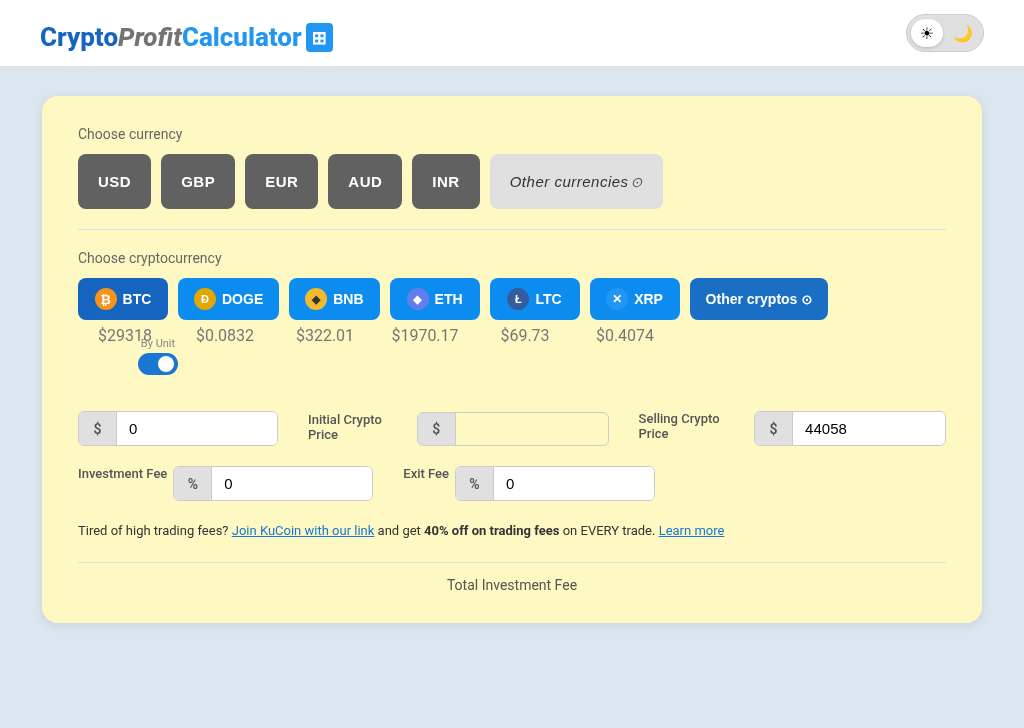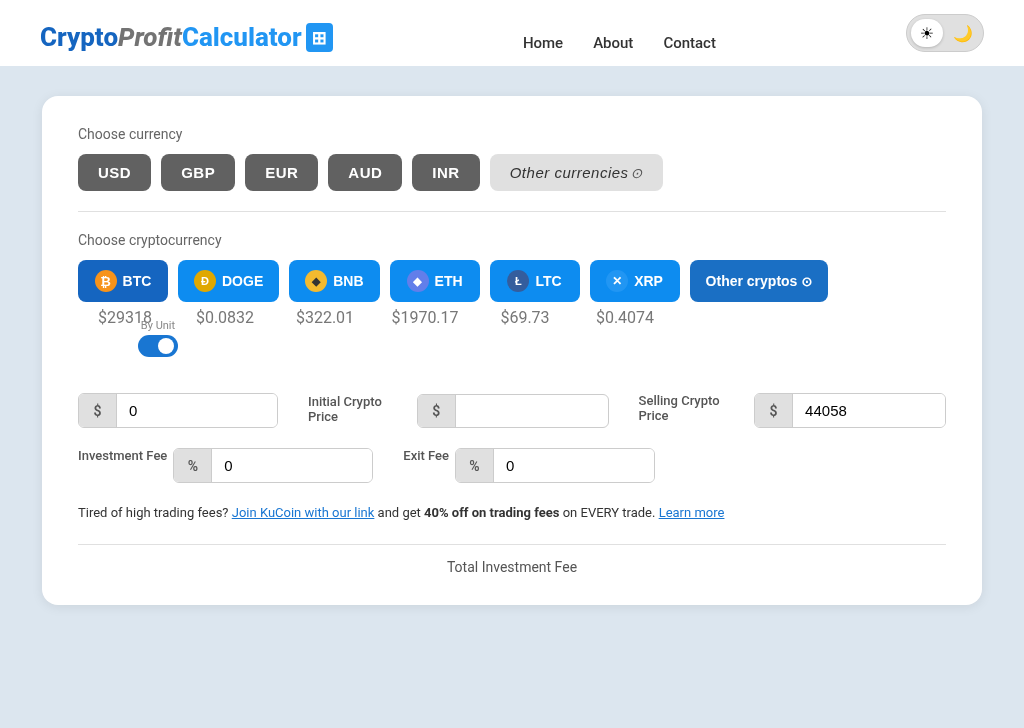--- a/index.html
+++ b/index.html
@@ -79,21 +79,21 @@
 
     
     .main-content {
       flex: 1;
       display: flex;
       justify-content: center;
       align-items: flex-start;
       padding: 30px 20px;
     }
     .card {
-      background: #ffffff;
+      background: #fef9c3;
       border-radius: 16px;
       padding: 30px 36px;
       width: 940px;
       max-width: 100%;
       box-shadow: 0 2px 12px rgba(0,0,0,0.08);
     }
 
     
     .section-label {
       font-size: 14px;
@@ -105,21 +105,21 @@
       display: flex;
       gap: 10px;
       flex-wrap: wrap;
       margin-bottom: 6px;
     }
     .currency-btn {
       background: #616161;
       color: #fff;
       border: none;
       border-radius: 8px;
-      padding: 10px 20px;
+      padding: 19px 20px;
       font-size: 15px;
       font-weight: 600;
       cursor: pointer;
       letter-spacing: 0.5px;
     }
     .currency-btn.other {
       background: #e0e0e0;
       color: #333;
       display: flex;
       align-items: flex-end;
@@ -313,25 +313,20 @@
 </head>
 <body>
 
 <nav class="navbar">
   <a class="logo" href="#">
     <span class="logo-crypto">Crypto</span>
     <span class="logo-profit">Profit</span>
     <span class="logo-calculator">Calculator</span>
     <span class="logo-icon">⊞</span>
   </a>
-  <ul class="nav-links">
-    <li><a href="#">Home</a></li>
-    <li><a href="#">About</a></li>
-    <li><a href="#">Contact</a></li>
-  </ul>
   <div class="theme-toggle">
     <button class="theme-btn active">
       <span>☀</span>
     </button>
     <button class="theme-btn inactive">
       <span>🌙</span>
     </button>
   </div>
 </nav>
 

